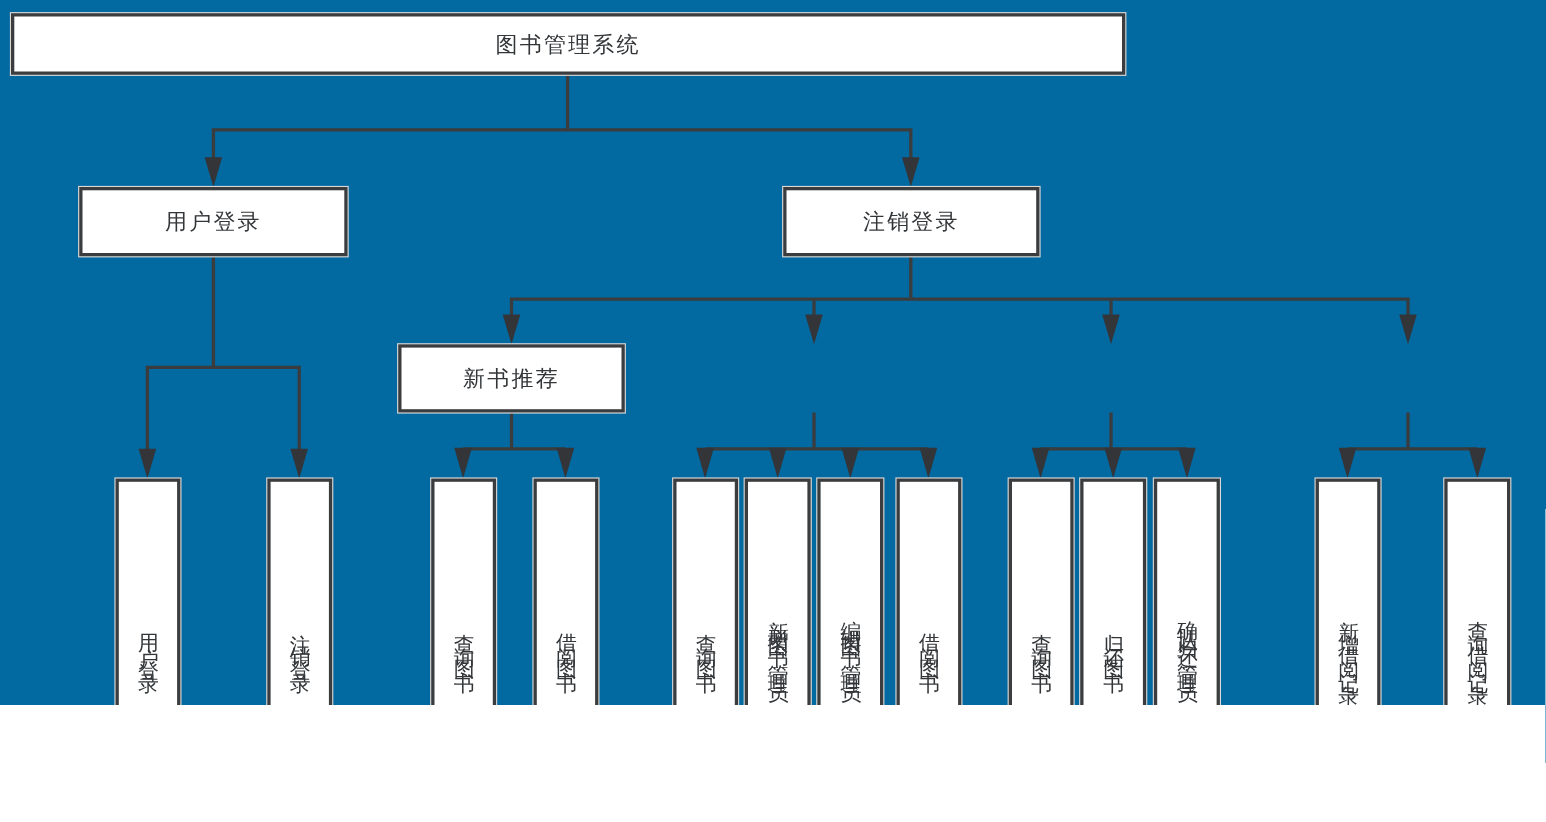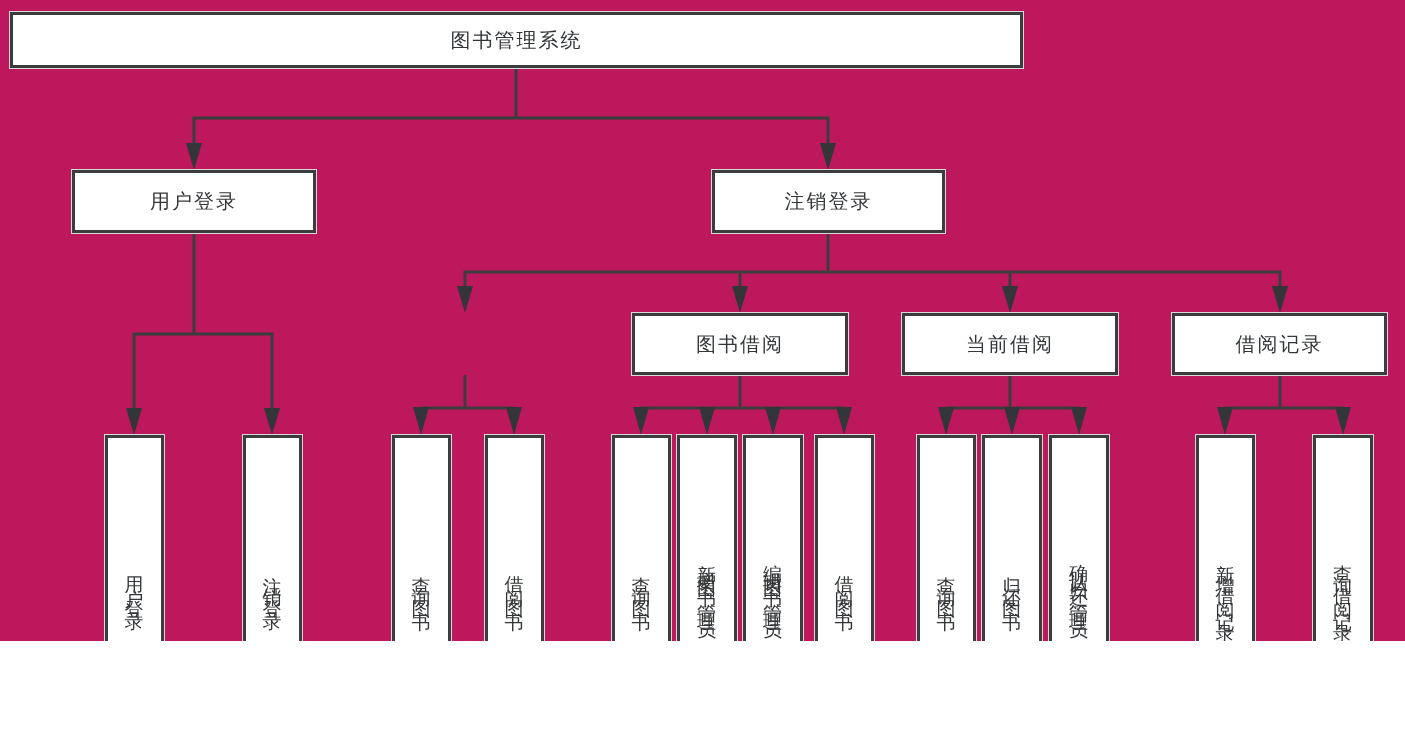--- a/index.html
+++ b/index.html
@@ -1,19 +1,19 @@
 <!DOCTYPE html>
 <html><head>
 <meta charset="utf-8">
 <style>
   html,body{margin:0;padding:0;background:#ffffff;}
   #canvas{
     position:relative;
     width:1405px;height:641px;
-    background:#be185d;
+    background:#0369a1;
     font-family:"Liberation Sans", sans-serif;
     overflow:hidden;
   }
   .node{
     position:absolute;
     background:#ffffff;
     border:3px solid #3a3c3e;
     box-shadow:0 0 0 1px #d9d9d9;
     display:flex;
     align-items:center;
@@ -109,28 +109,22 @@
     <span>图书管理系统</span>
   </div>
 
   <div class="node h" style="left:72px;top:170px;width:244px;height:63px">
     <span>用户登录</span>
   </div>
   <div class="node h" style="left:712px;top:170px;width:233px;height:63px">
     <span>注销登录</span>
   </div>
 
-  <div class="node h" style="left:632px;top:313px;width:216px;height:62px">
-    <span>图书借阅</span>
-  </div>
-  <div class="node h" style="left:902px;top:313px;width:216px;height:62px">
-    <span>当前借阅</span>
-  </div>
-  <div class="node h" style="left:1172px;top:313px;width:215px;height:62px">
-    <span>借阅记录</span>
+  <div class="node h" style="left:362px;top:313px;width:206px;height:62px">
+    <span>新书推荐</span>
   </div>
 
   <div class="node v" style="left:105px;top:435px;width:59px;height:300px">
     <span>用户登录</span>
   </div>
   <div class="node v" style="left:243px;top:435px;width:59px;height:300px">
     <span>注销登录</span>
   </div>
 
   <div class="node v" style="left:392px;top:435px;width:59px;height:300px">

